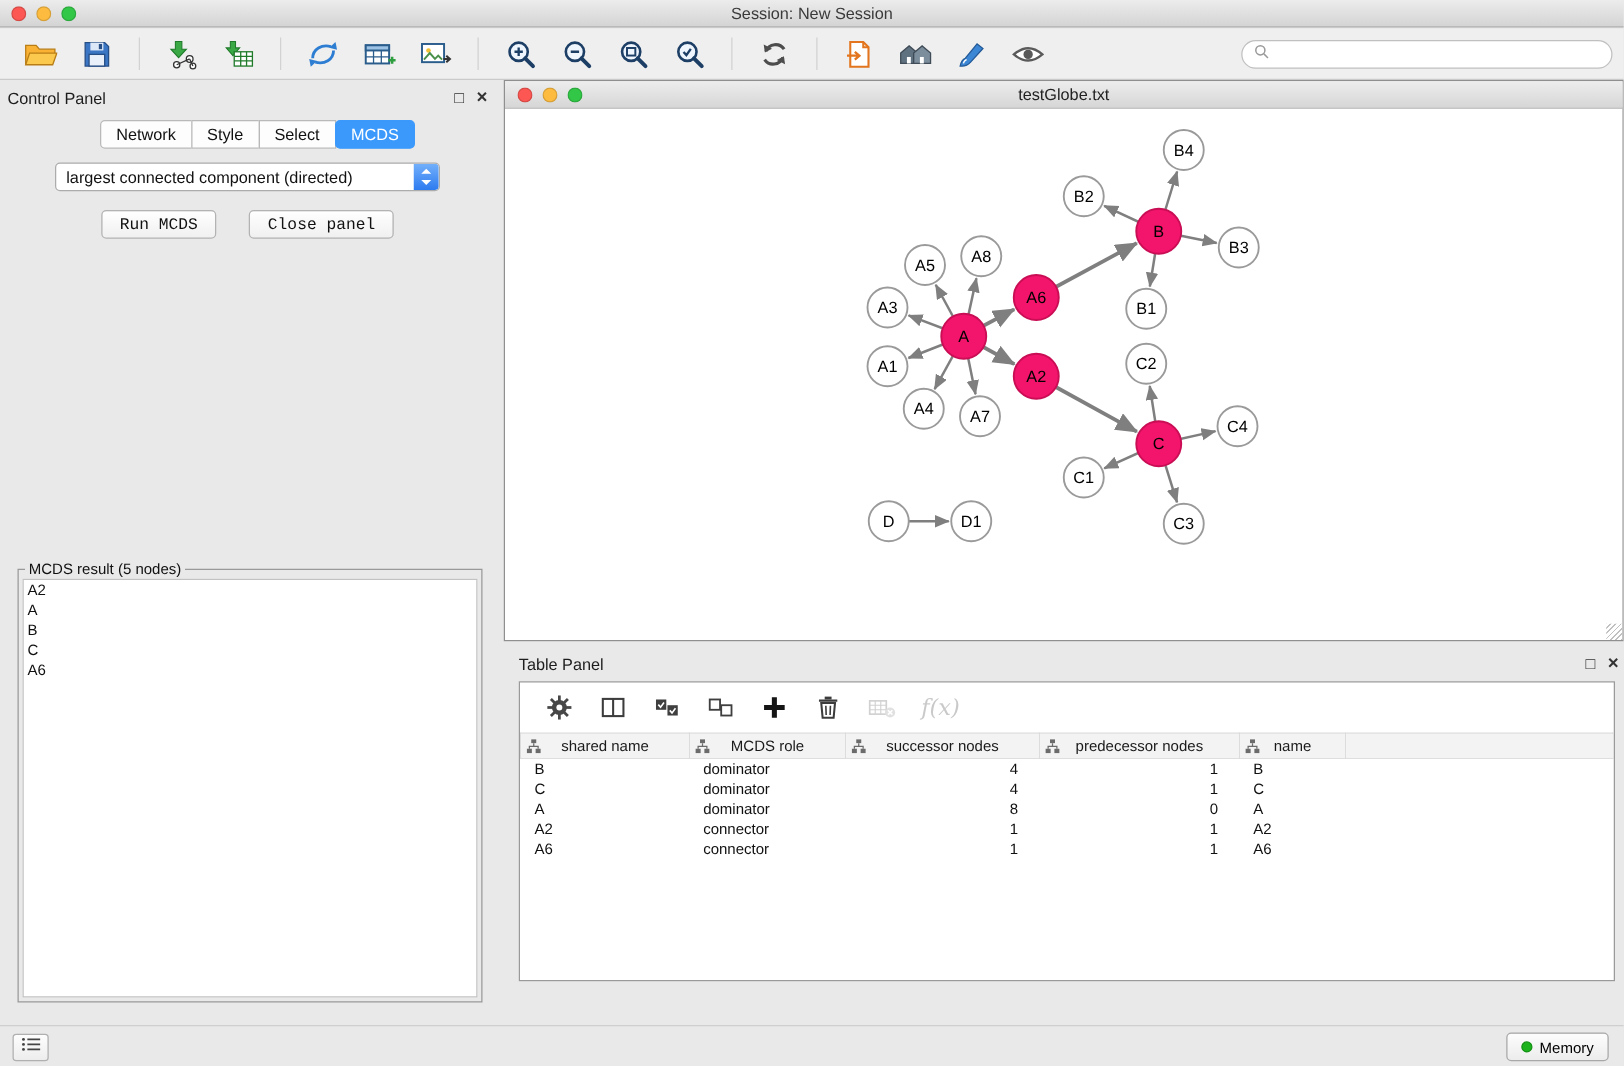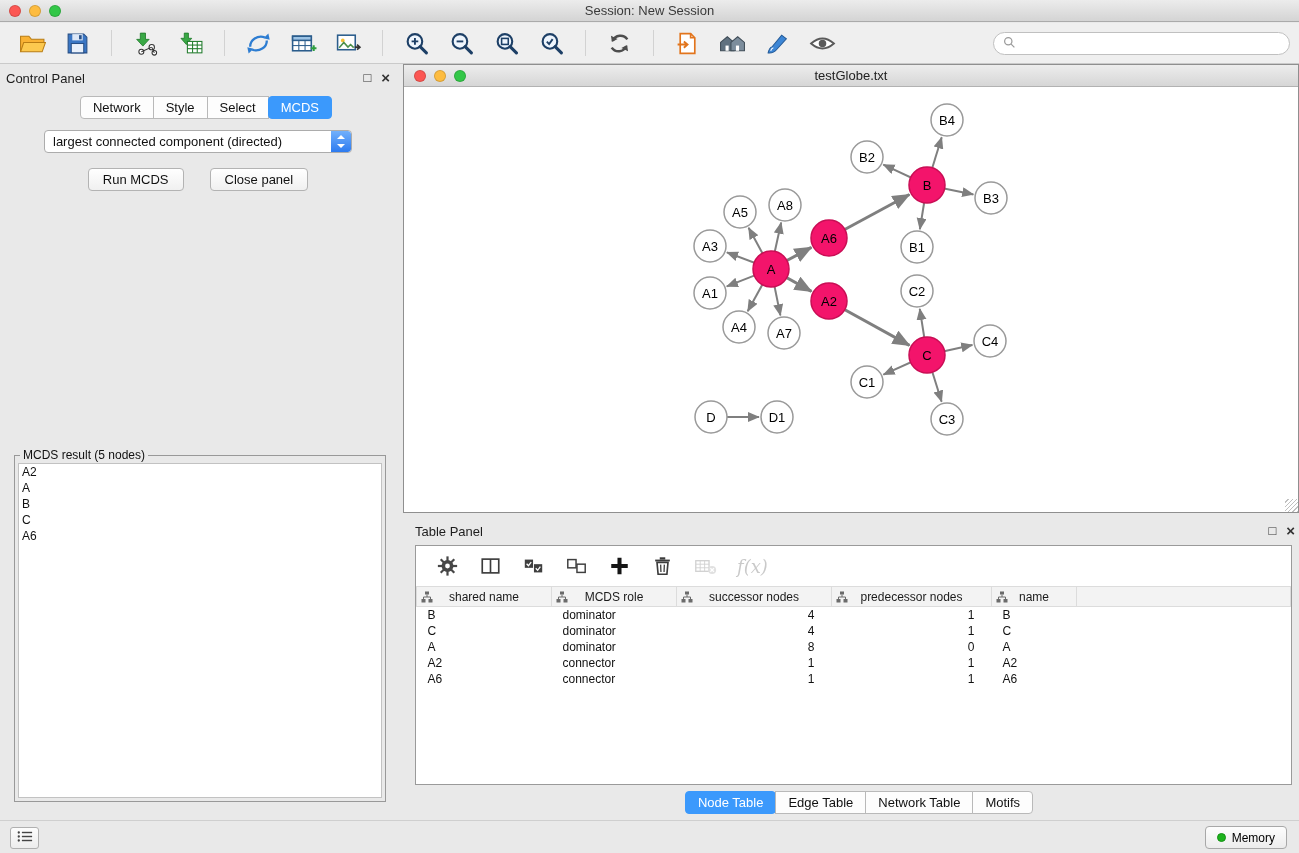--- a/index.html
+++ b/index.html
@@ -66,21 +66,21 @@
     background:linear-gradient(#72b0fb,#2d7bf0); border-radius:0 3px 3px 0;
   }
   .combo-btn::before, .combo-btn::after {
     content:""; position:absolute; left:6px; border-left:4px solid transparent; border-right:4px solid transparent;
   }
   .combo-btn::before { top:4px; border-bottom:4px solid #fff; }
   .combo-btn::after { bottom:4px; border-top:4px solid #fff; }
   .cp-buttons { display:flex; justify-content:center; gap:26px; margin-top:15px; }
   .btn {
     background:linear-gradient(#ffffff,#f0f0f0); border:1px solid #b3b3b3; border-radius:4px;
-    padding:3px 14px; font-size:13px; color:#111; cursor:pointer; font-family:Liberation Sans, sans-serif;
+    padding:3px 14px; font-size:13px; color:#111; cursor:pointer; font-family:Liberation Mono, monospace;
   }
   .groupbox { position:absolute; left:8px; right:4px; top:389px; bottom:10px; border:1px solid #999; padding:7px 3px 3px; }
   .groupbox-label { position:absolute; top:-8px; left:5px; background:#e9e9e9; padding:0 3px; font-size:12px; color:#111; }
   .mcds-list { width:100%; height:100%; background:#fff; border:1px solid #c2c2c2; overflow:auto; }
   .mcds-item { font-size:12px; line-height:16px; padding-left:3px; cursor:default; }
 
   
   .net-window {
     position:absolute; left:403px; top:64px; width:896px; height:449px;
     background:#fff; border:1px solid #8f8f8f;
@@ -554,26 +554,20 @@
               <td class="txt">A6</td>
               <td class="txt">connector</td>
               <td class="num">1</td>
               <td class="num">1</td>
               <td class="txt">A6</td>
               <td></td>
             </tr>
           </tbody>
       </table>
     </div>
-    <div class="tp-tabs" id="tp-tabs">
-        <div class="tab active">Node Table</div>
-        <div class="tab">Edge Table</div>
-        <div class="tab">Network Table</div>
-        <div class="tab">Motifs</div>
-      </div>
   </div>
 
   <div class="statusbar">
     <div class="list-btn">
       <span><svg viewBox="0 0 18 14" width="16" height="13">
             <circle cx="2" cy="2.5" r="1.3" fill="#444"></circle>
             <circle cx="2" cy="7" r="1.3" fill="#444"></circle>
             <circle cx="2" cy="11.5" r="1.3" fill="#444"></circle>
             <line x1="5.5" y1="2.5" x2="17" y2="2.5" stroke="#444" stroke-width="1.6"></line>
             <line x1="5.5" y1="7" x2="17" y2="7" stroke="#444" stroke-width="1.6"></line>

